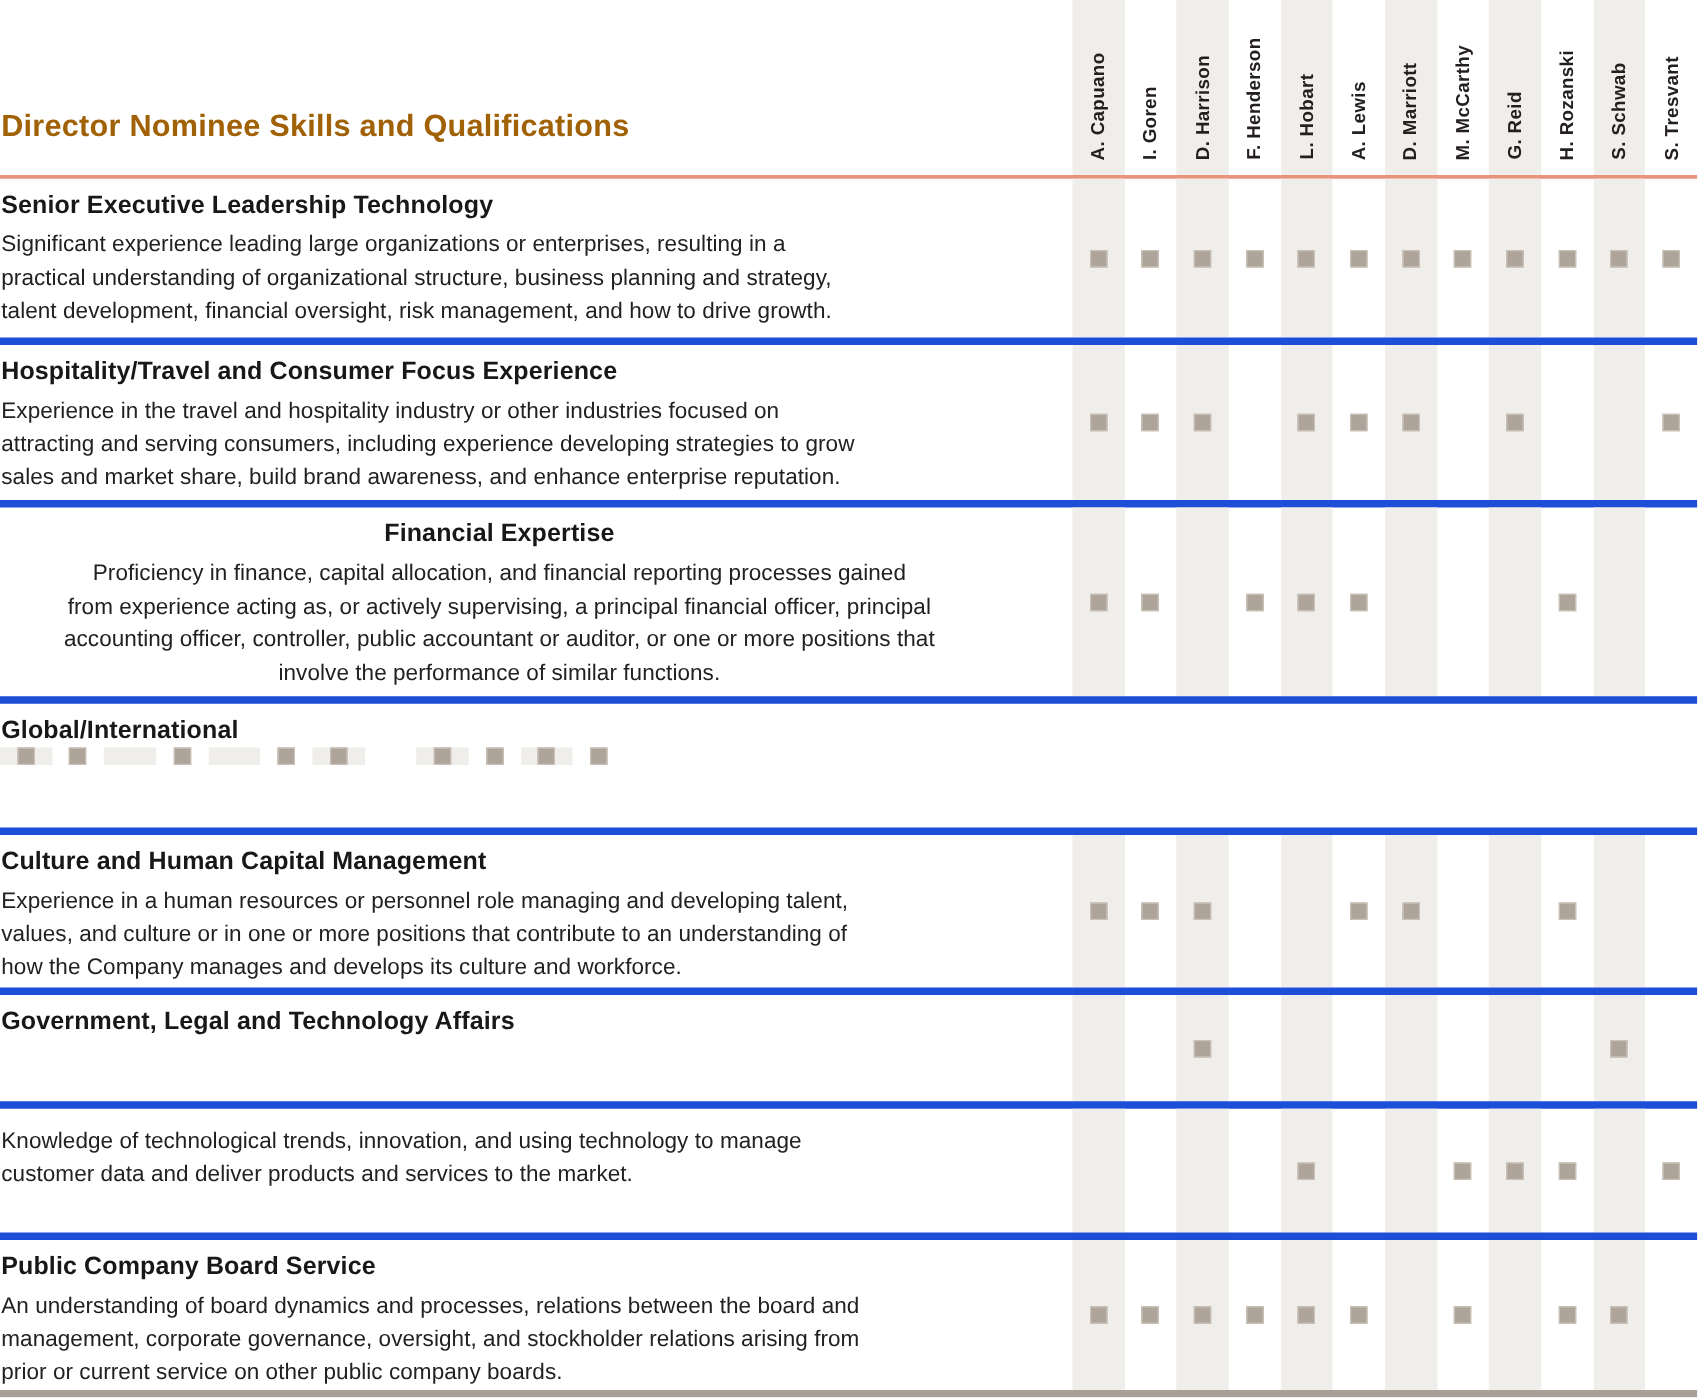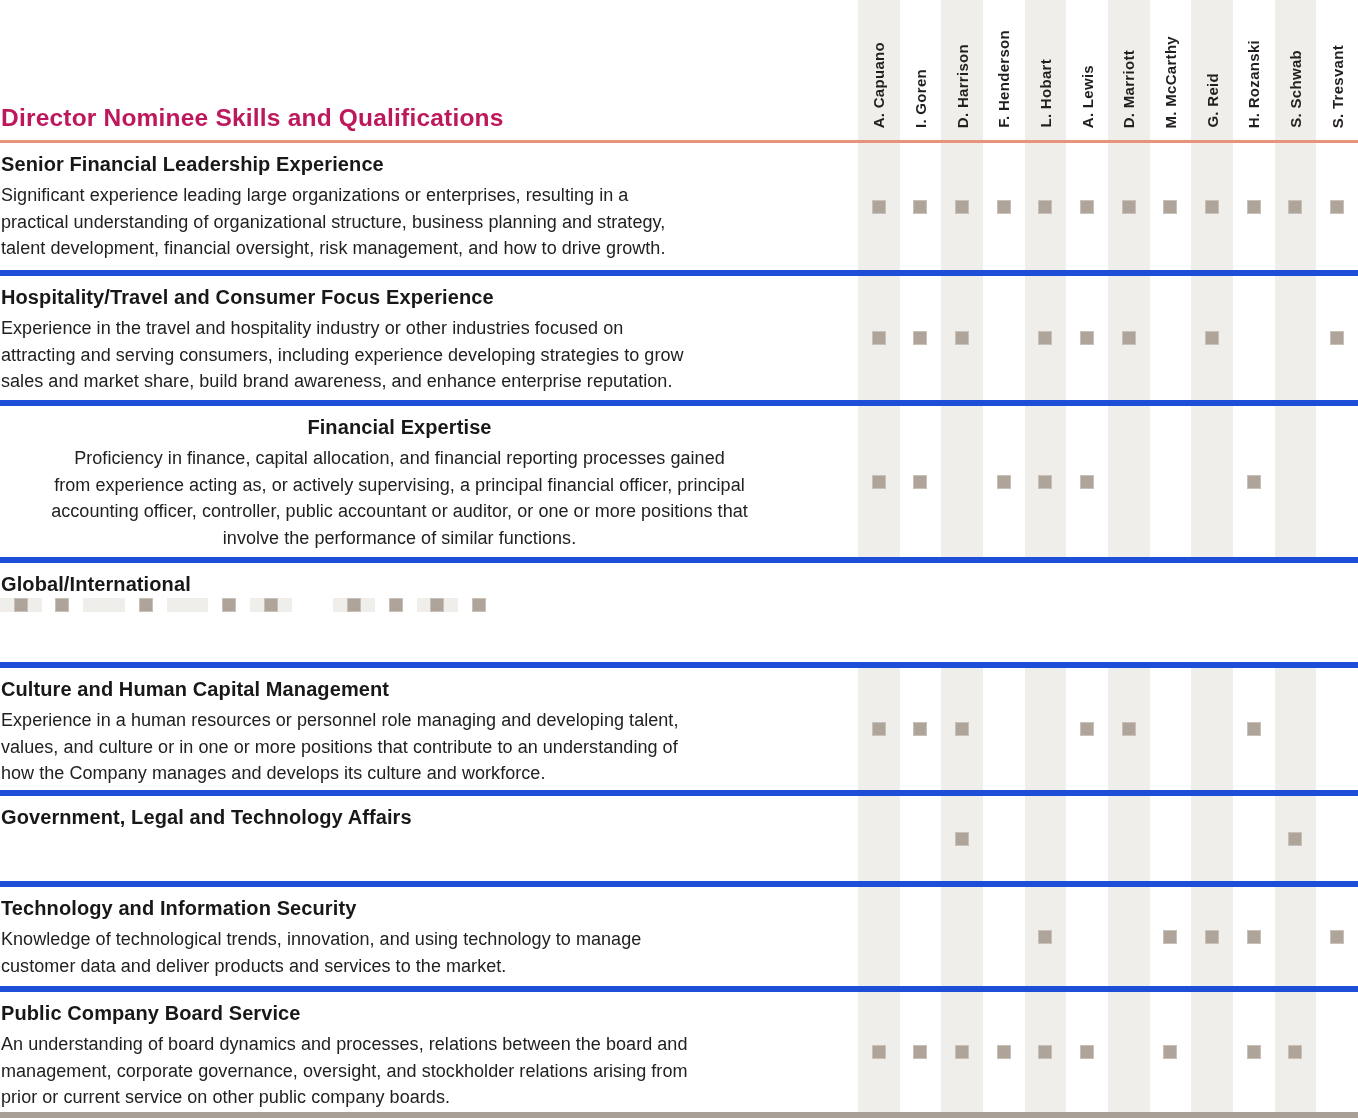--- a/index.html
+++ b/index.html
@@ -5,21 +5,21 @@
   html,body{margin:0;padding:0;background:#ffffff;}
   .page{
     width:1358px;height:1118px;position:relative;overflow:hidden;
     background:#ffffff;font-family:"Liberation Sans",sans-serif;color:#1c1a19;
   }
   
   .header{display:flex;height:140px;}
   .header-left{width:858px;display:flex;align-items:flex-end;}
   .page-title{
     font-size:24.5px;font-weight:bold;letter-spacing:.2px;
-    padding:0 0 8px 1px;color:#be185d;
+    padding:0 0 24px 1px;color:#a16207;
   }
   .header-cols{display:flex;width:500px;}
   .hcol{
     width:41.666px;display:flex;align-items:flex-end;justify-content:center;
     padding-bottom:12px;box-sizing:border-box;
   }
   .hcol.shaded{background:#f0eeeb;}
   .hname{
     writing-mode:vertical-rl;transform:rotate(180deg);
     font-weight:bold;font-size:15px;color:#231f1e;letter-spacing:.3px;
@@ -118,21 +118,21 @@
     <span class="hname">S. Tresvant</span>
   </div>
 </div>
   </div>
 
   <div class="accent-line"></div>
 
   <div class="rows">
   <div class="row">
     <div class="row-left">
-      <div class="skill-name">Senior Financial Leadership Experience</div>
+      <div class="skill-name">Senior Executive Leadership Technology</div>
       <div class="skill-desc">Significant experience leading large organizations or enterprises, resulting in a
 practical understanding of organizational structure, business planning and strategy,
 talent development, financial oversight, risk management, and how to drive growth.</div>
     </div>
     <div class="cells">
           <div class="cell shaded">
             <div class="marker"></div>
           </div>
           <div class="cell">
             <div class="marker"></div>
@@ -337,21 +337,20 @@
           <div class="cell"></div>
           <div class="cell shaded">
             <div class="marker"></div>
           </div>
           <div class="cell"></div>
         </div>
   </div>
 
   <div class="row">
     <div class="row-left">
-      <div class="skill-name">Technology and Information Security</div>
       <div class="skill-desc">Knowledge of technological trends, innovation, and using technology to manage
 customer data and deliver products and services to the market.</div>
     </div>
     <div class="cells">
           <div class="cell shaded"></div>
           <div class="cell"></div>
           <div class="cell shaded"></div>
           <div class="cell"></div>
           <div class="cell shaded">
             <div class="marker"></div>

